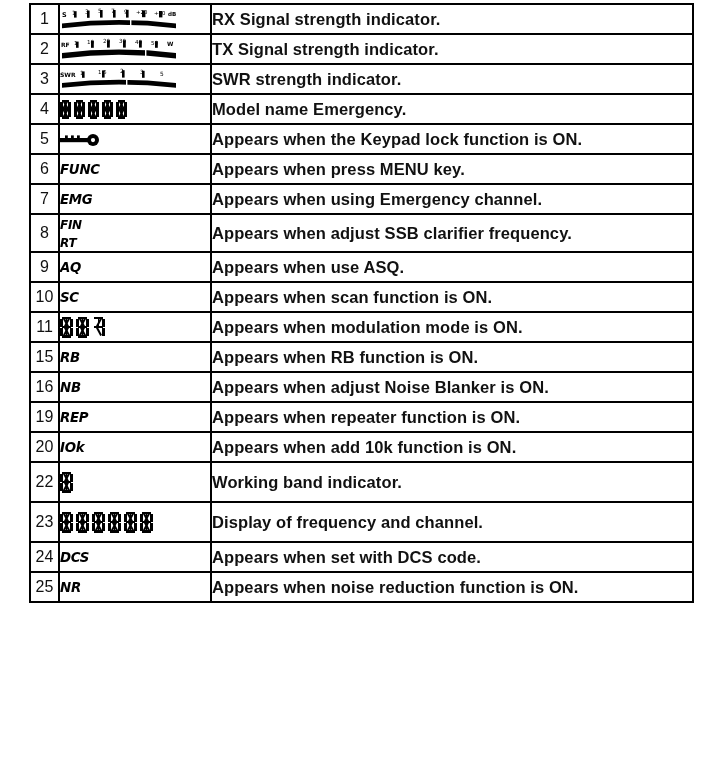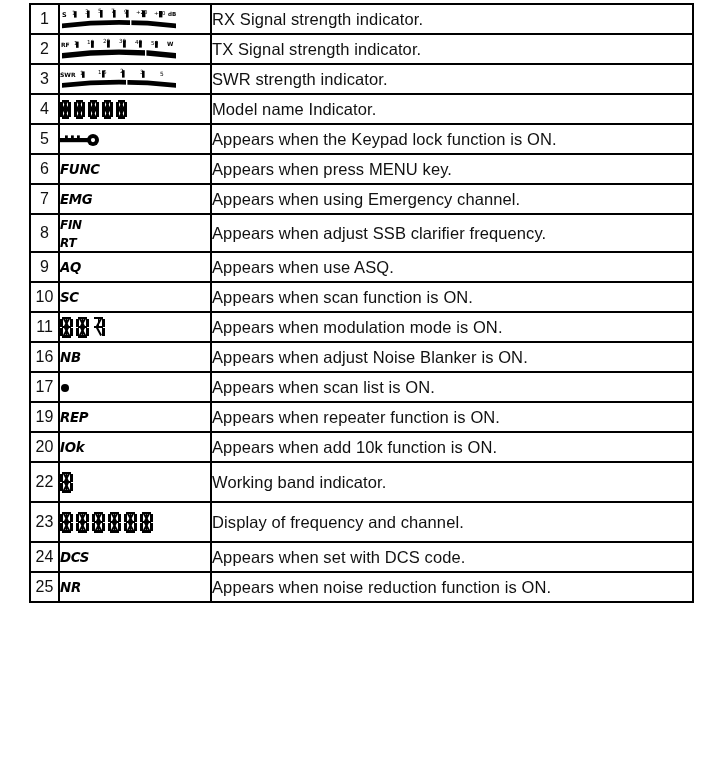--- a/index.html
+++ b/index.html
@@ -136,21 +136,21 @@
 
   
   .artifact {
     position: absolute;
     width: 4px;
     height: 5px;
     background: #000;
     right: 8px;
     top: 8px;
   }
-  td.desc { position: relative; }
+  td.desc { position: relative; font-weight: bold; }
 </style>
 </head>
 <body>
 
 <div id="sheet">
   <table class="legend">
     <colgroup>
       <col class="c-num">
         <col class="c-sym">
         <col class="c-desc">
@@ -306,21 +306,21 @@
                 <i class="v vBR"></i>
                 <u class="d1"></u>
                 <u class="d2"></u>
                 <u class="d3"></u>
                 <u class="d4"></u>
                 <u class="cT"></u>
                 <u class="cB"></u>
               </span>
             </span>
           </td>
-          <td class="desc"><span>Model name Indicator.</span></td>
+          <td class="desc"><span>Model name Emergency.</span></td>
         </tr>
         <tr>
           <td class="num">5</td>
           <td class="sym"><svg class="key-icon" width="42" height="14" viewBox="0 0 42 14" xmlns="http://www.w3.org/2000/svg">
     <g fill="#000">
       <rect x="0" y="5" width="28" height="4.2"></rect>
       <rect x="5" y="2.4" width="2.8" height="3"></rect>
       <rect x="11" y="2.4" width="2.8" height="3"></rect>
       <rect x="17" y="2.4" width="2.8" height="3"></rect>
       <circle cx="33" cy="7.1" r="6"></circle>
@@ -395,30 +395,30 @@
                 <i class="v vBR"></i>
                 <u class="d2"></u>
                 <u class="d4"></u>
                 <u class="cT"></u>
               </span>
             </span>
           </td>
           <td class="desc"><span>Appears when modulation mode is ON.</span></td>
         </tr>
         <tr>
+          <td class="num">15</td>
+          <td class="sym"><span class="lcd-label">RB</span></td>
+          <td class="desc"><span>Appears when RB function is ON.</span></td>
+        </tr>
+        <tr>
           <td class="num">16</td>
           <td class="sym"><span class="lcd-label">NB</span></td>
           <td class="desc"><span>Appears when adjust Noise Blanker is ON.</span></td>
         </tr>
         <tr>
-          <td class="num">17</td>
-          <td class="sym"><span class="dot-sym"></span></td>
-          <td class="desc"><span>Appears when scan list is ON.</span></td>
-        </tr>
-        <tr>
           <td class="num">19</td>
           <td class="sym"><span class="lcd-label">REP</span></td>
           <td class="desc"><span>Appears when repeater function is ON.</span></td>
         </tr>
         <tr>
           <td class="num">20</td>
           <td class="sym"><span class="lcd-label">IOk</span></td>
           <td class="desc"><span>Appears when add 10k function is ON.</span></td>
         </tr>
         <tr class="tall">

